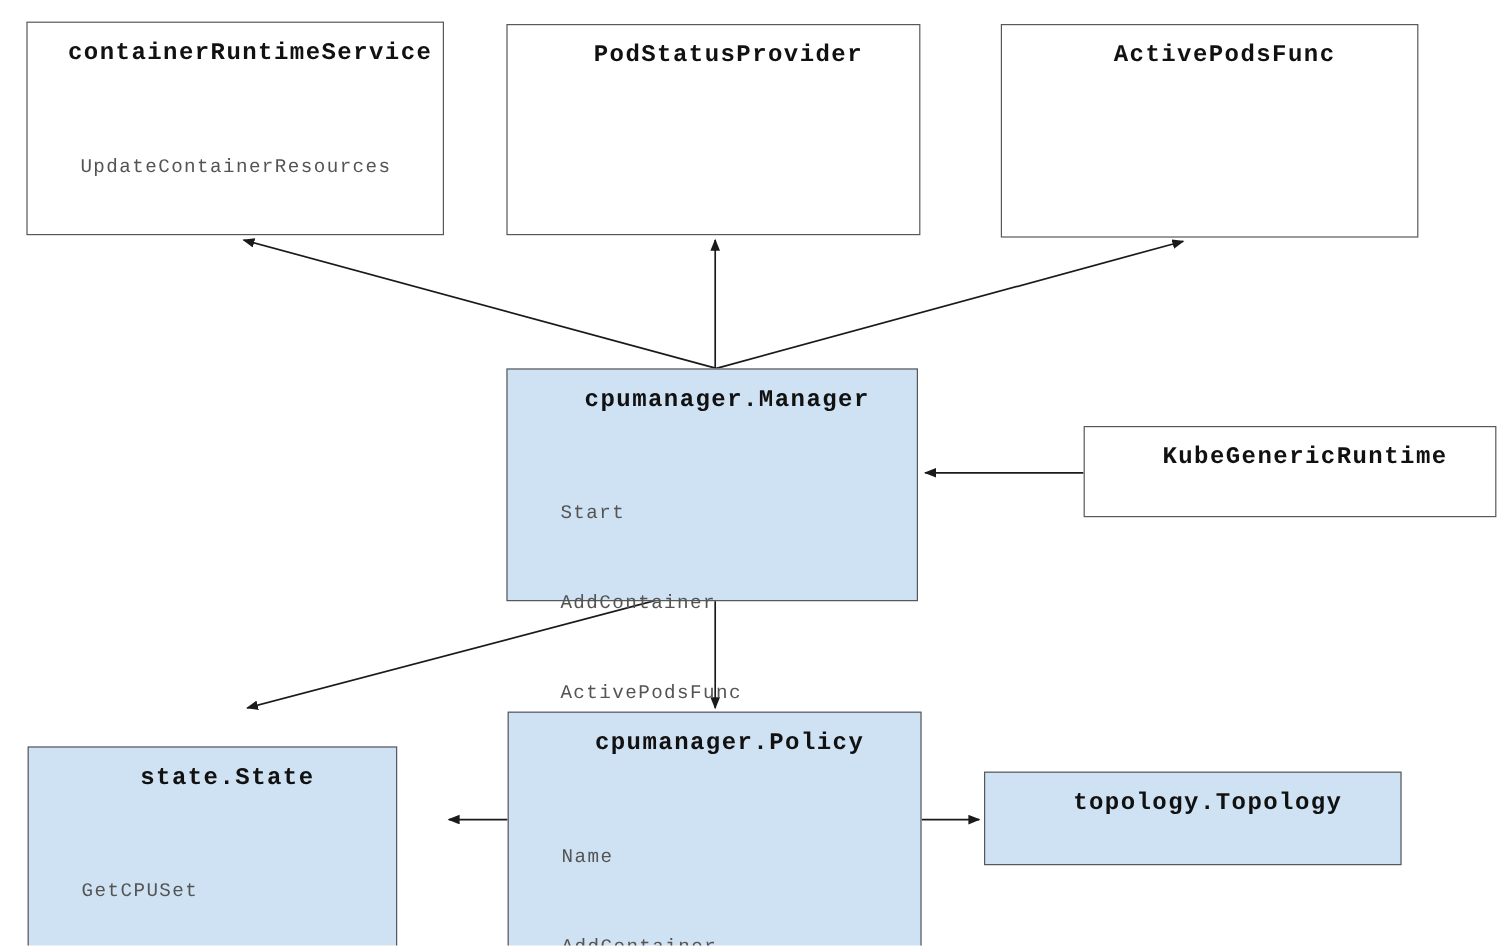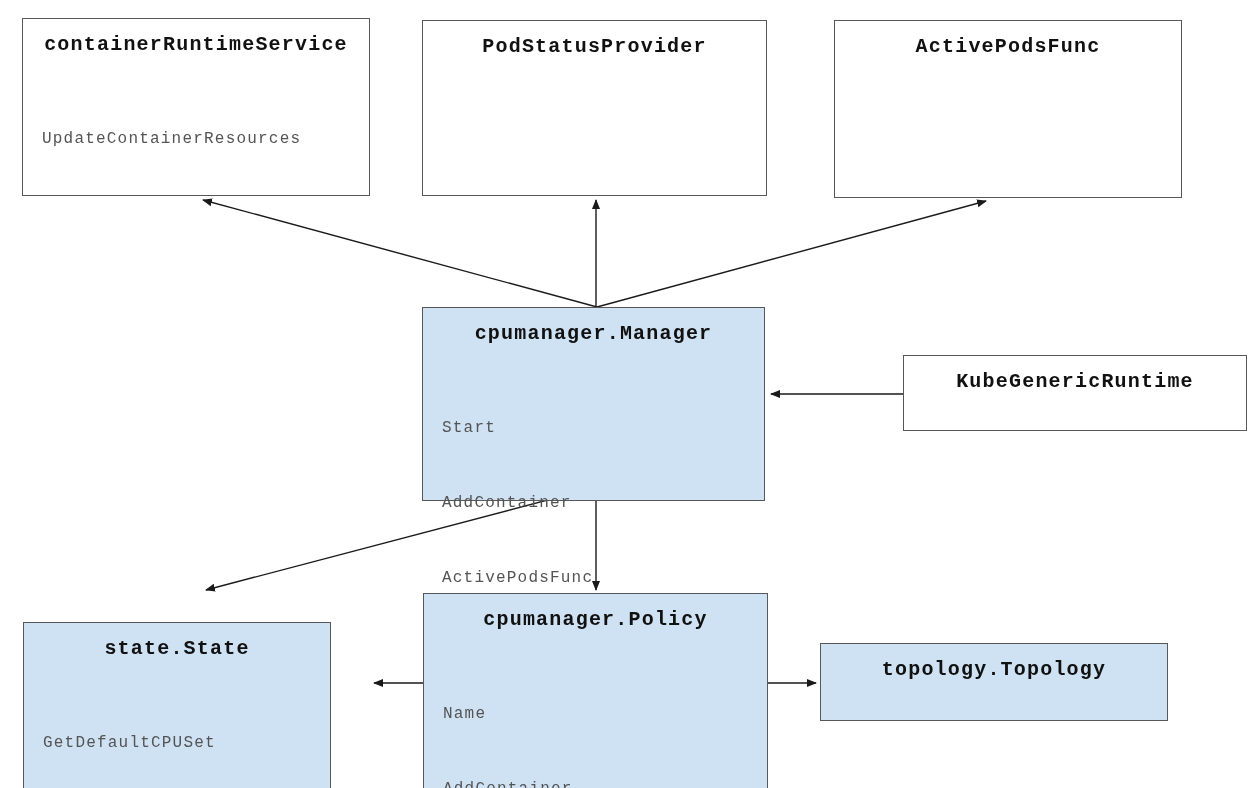--- a/index.html
+++ b/index.html
@@ -20,20 +20,21 @@
     left: 0; top: 0;
     width: 1258px;
     height: 788px;
     pointer-events: none;
   }
   .node {
     position: absolute;
     box-sizing: border-box;
     border: 1.5px solid #585858;
     background: #ffffff;
+    padding-left: 25px;
   }
   .node.blue {
     background: #cfe2f3;
   }
   .node-title {
     margin-top: 13px;
     text-align: center;
     font-size: 20px;
     line-height: 26px;
     font-weight: bold;
@@ -106,20 +107,21 @@
     </div>
   </div>
 
   <div class="node" id="node-kube-generic-runtime">
     <div class="node-title">KubeGenericRuntime</div>
   </div>
 
   <div class="node blue" id="node-state-state">
     <div class="node-title">state.State</div>
     <div class="node-methods">
+      <div>GetCPUSet</div>
       <div>GetDefaultCPUSet</div>
       
       
     </div>
   </div>
 
   <div class="node blue" id="node-cpumanager-policy">
     <div class="node-title">cpumanager.Policy</div>
     <div class="node-methods">
       <div>Name</div>

